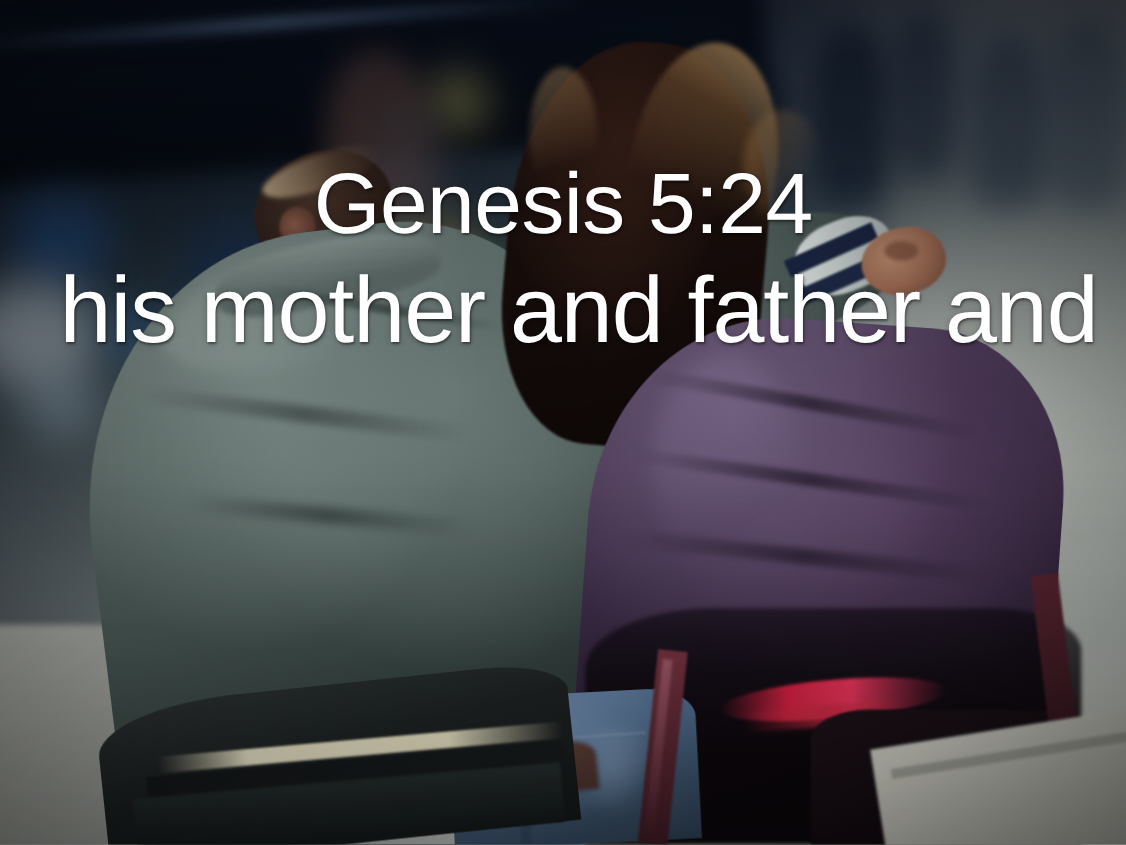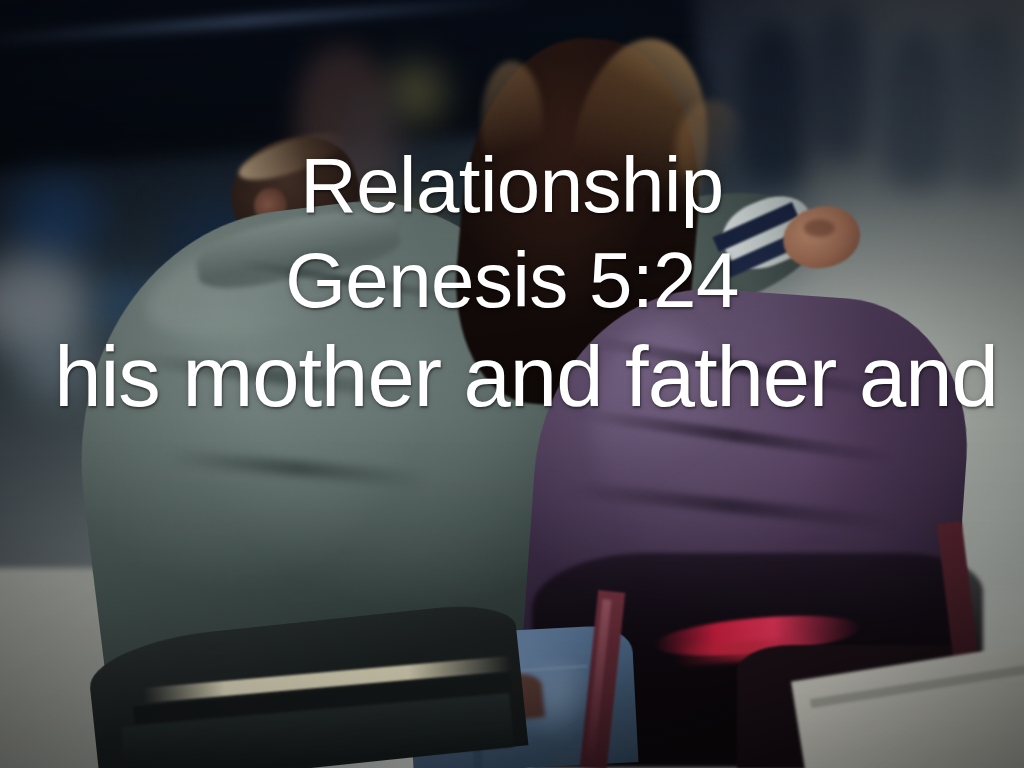--- a/index.html
+++ b/index.html
@@ -501,18 +501,17 @@
     <div class="bag-body"></div>
     <div class="strap-r"></div>
     <div class="ledge"></div>
     <div class="ledge-edge"></div>
 
     <div class="grade"></div>
     <div class="vignette"></div>
   </div>
 
   <div class="caption">
-    <span class="line head l1">Relationship</span>
     <span class="line head l2">Genesis 5:24</span>
     <span class="line body l4">his mother and father and</span>
   </div>
 
 </div>
 
 </body></html>

